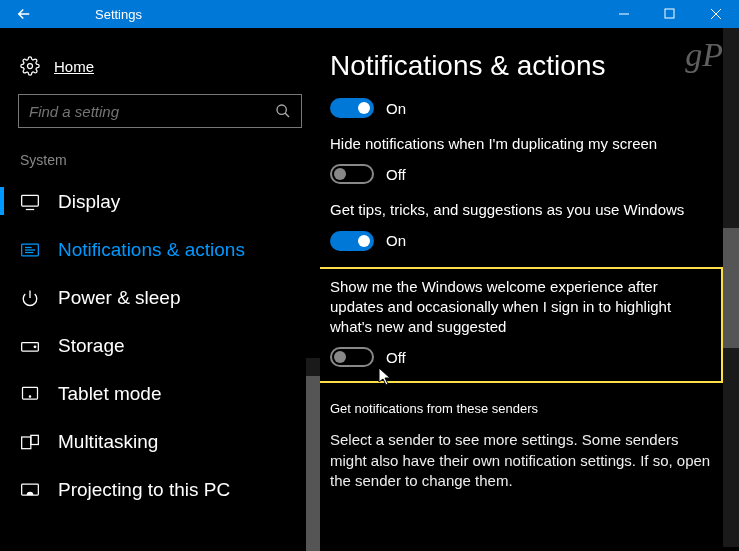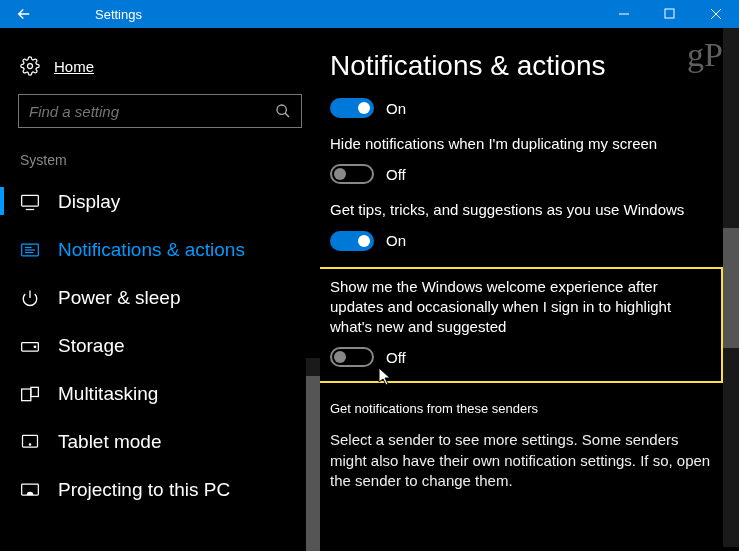--- a/index.html
+++ b/index.html
@@ -42,21 +42,21 @@
     .switch.on .knob { background: #fff; right: 4px; }
     .switch.off .knob { background: #888; left: 2px; }
     .toggle-label { font-size: 15px; }
     
     .highlight-box { border: 2px solid #fde047; padding: 8px 10px 14px 10px; margin: 0 -12px 18px -12px; position: relative; }
     .cursor-img { position: absolute; left: 58px; bottom: -6px; }
     
     .sub-heading { font-size: 13px; font-weight: 400; margin-bottom: 14px; margin-top: 6px; }
     .sub-text { font-size: 15px; line-height: 1.35; color: #eee; }
     
-    .watermark { position: absolute; top: 36px; right: 16px; font-size: 34px; color: #888; font-family: Georgia, serif; opacity: 0.7; z-index: 5; }
+    .watermark { position: absolute; top: 36px; right: 16px; font-size: 34px; font-style: italic; color: #888; font-family: Georgia, serif; opacity: 0.7; z-index: 5; }
     
     .vscroll-main { position: absolute; right: 0; top: 0; width: 16px; height: 100%; background: #1a1a1a; }
     .vscroll-main-thumb { background: #555; width: 16px; height: 120px; position: absolute; top: 200px; }
   </style>
 </head>
 <body>
 
 <div class="titlebar">
   <div class="back-btn">
     <svg width="18" height="18" viewBox="0 0 24 24" fill="none" stroke="#fff" stroke-width="2">
@@ -140,34 +140,34 @@
             <svg width="20" height="16" viewBox="0 0 24 18" fill="none" stroke="#fff" stroke-width="1.5">
               <rect x="2" y="5" width="20" height="10" rx="1"></rect>
               <circle cx="18" cy="10" r="1" fill="#fff"></circle>
             </svg>
           </div>
         <span>Storage</span>
       </div>
       <div class="nav-item">
         <div class="nav-icon">
             <svg width="20" height="18" viewBox="0 0 24 20" fill="none" stroke="#fff" stroke-width="1.5">
+              <rect x="3" y="2" width="18" height="14" rx="1"></rect>
+              <circle cx="12" cy="13" r="0.8" fill="#fff"></circle>
+            </svg>
+          </div>
+        <span>Tablet mode</span>
+      </div>
+      <div class="nav-item">
+        <div class="nav-icon">
+            <svg width="20" height="18" viewBox="0 0 24 20" fill="none" stroke="#fff" stroke-width="1.5">
               <rect x="2" y="4" width="11" height="14"></rect>
               <rect x="13" y="2" width="9" height="11"></rect>
             </svg>
           </div>
         <span>Multitasking</span>
-      </div>
-      <div class="nav-item">
-        <div class="nav-icon">
-            <svg width="20" height="18" viewBox="0 0 24 20" fill="none" stroke="#fff" stroke-width="1.5">
-              <rect x="3" y="2" width="18" height="14" rx="1"></rect>
-              <circle cx="12" cy="13" r="0.8" fill="#fff"></circle>
-            </svg>
-          </div>
-        <span>Tablet mode</span>
       </div>
       <div class="nav-item">
         <div class="nav-icon">
             <svg width="20" height="18" viewBox="0 0 24 20" fill="none" stroke="#fff" stroke-width="1.5">
               <rect x="2" y="3" width="20" height="13" rx="1"></rect>
               <path d="M8 16 a4 4 0 0 1 8 0" fill="#fff" stroke="none"></path>
             </svg>
           </div>
         <span>Projecting to this PC</span>
       </div>

